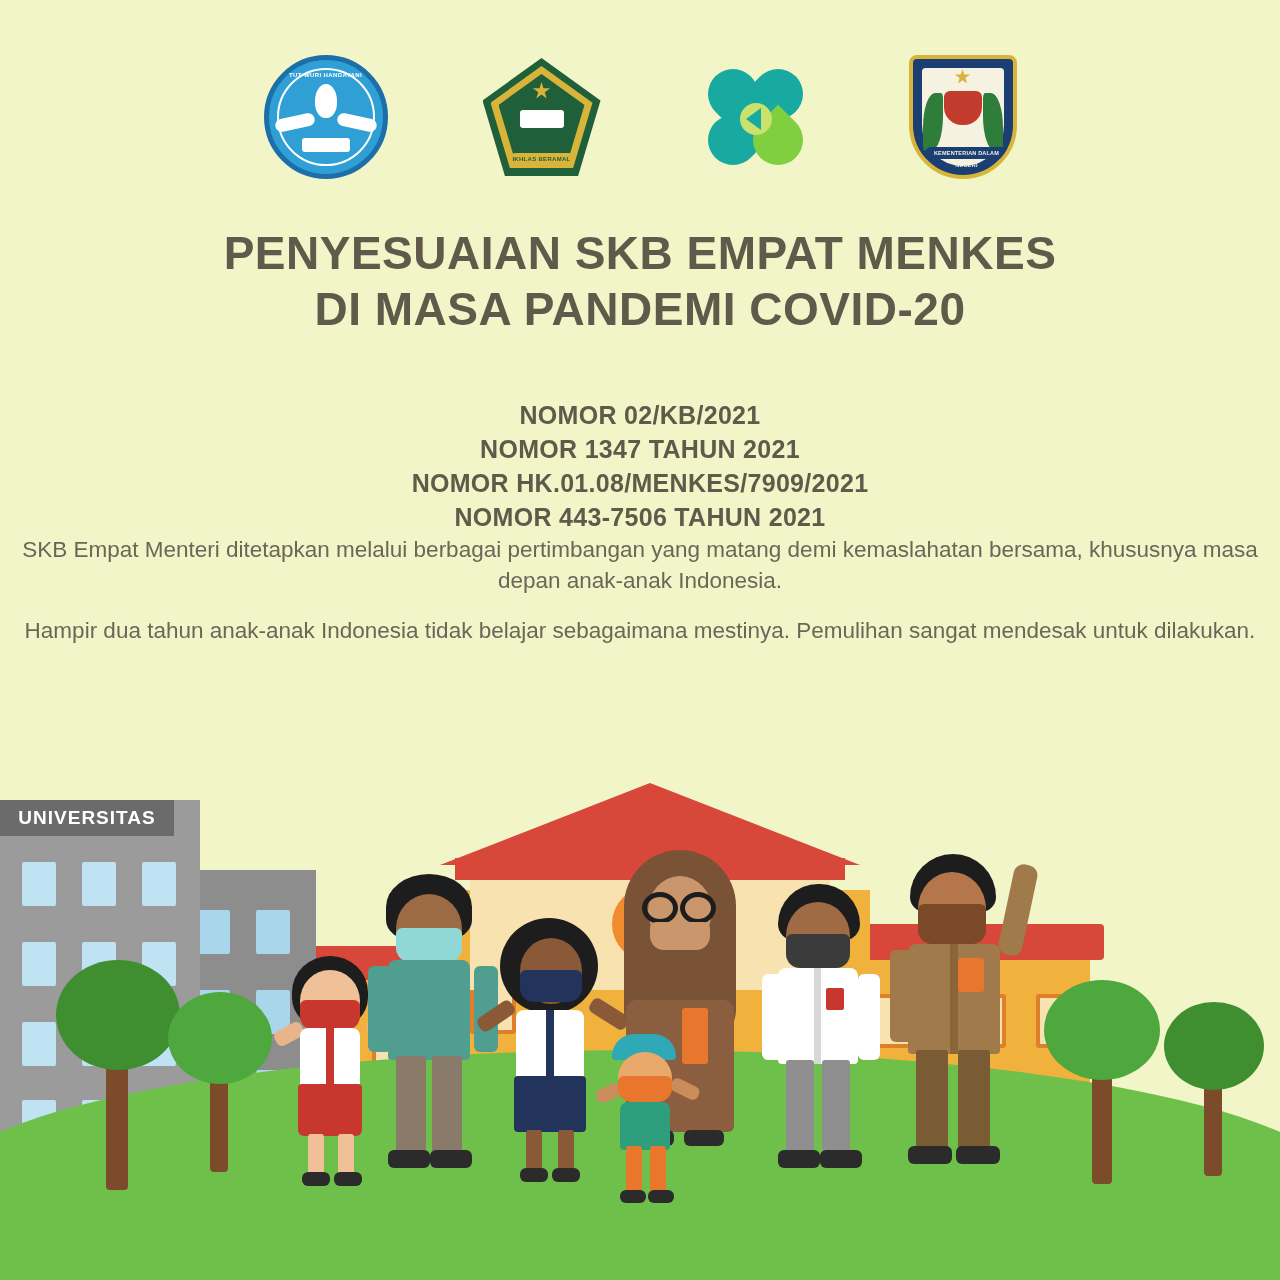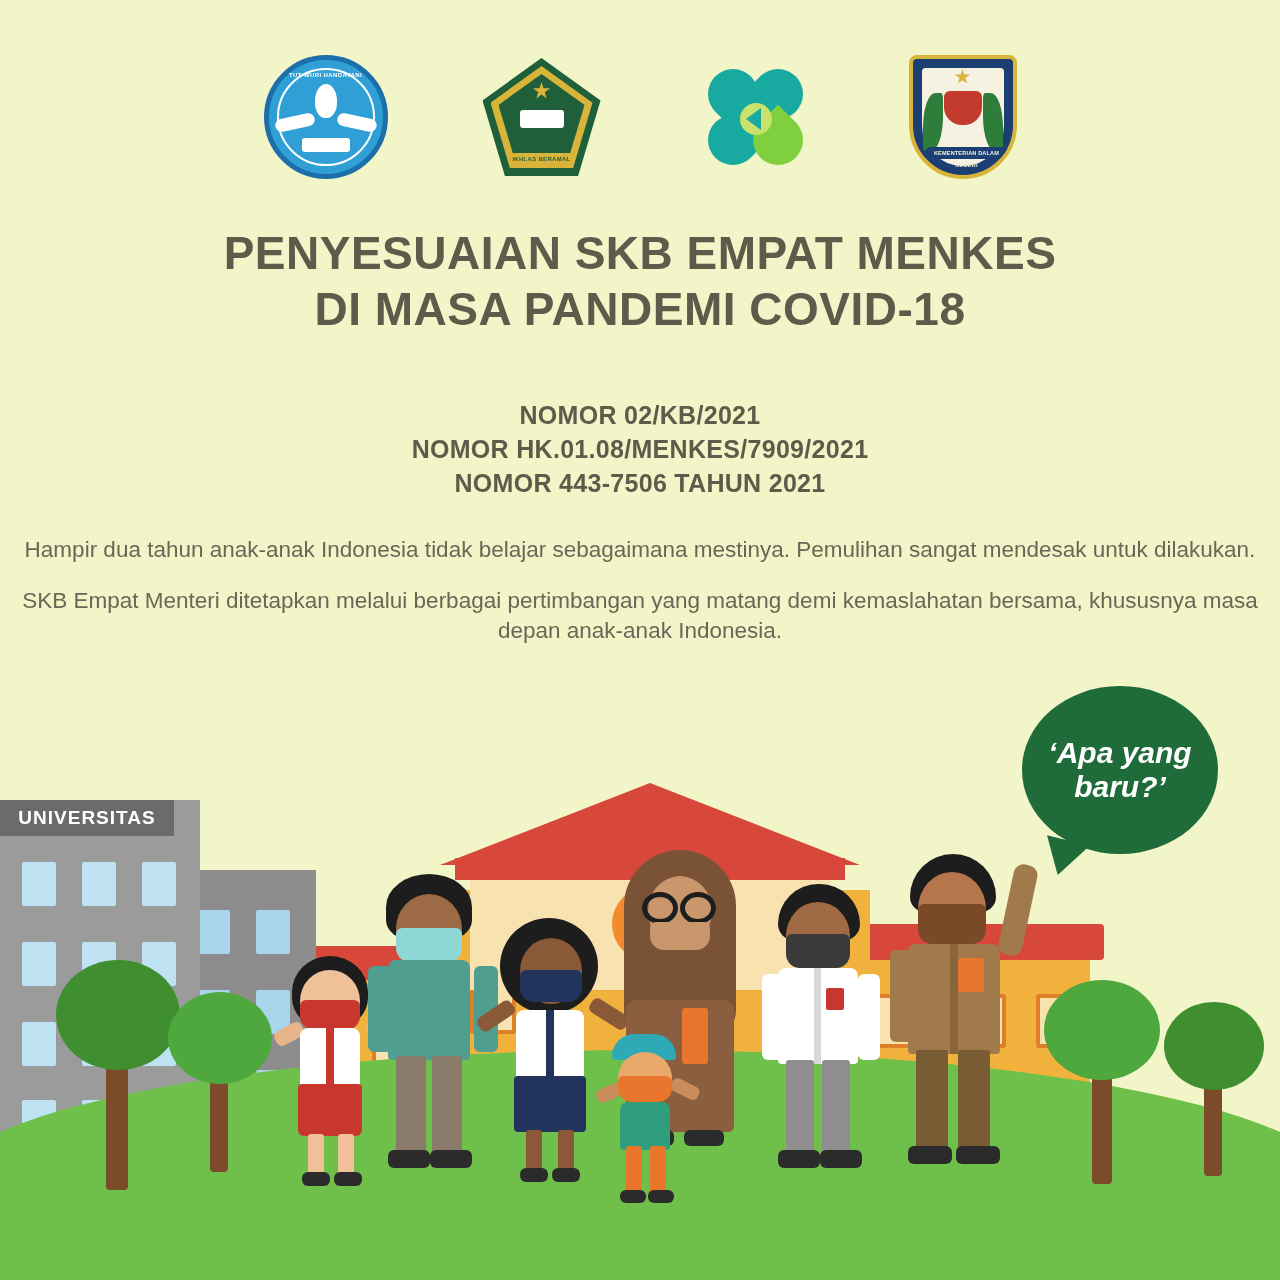--- a/index.html
+++ b/index.html
@@ -578,32 +578,33 @@
         <div class="star"></div>
         <div class="garuda"></div>
         <div class="ribbon">KEMENTERIAN DALAM NEGERI</div>
       </div>
     </div>
 
   </div>
 
   <div class="headline">
     <span class="ln">PENYESUAIAN SKB EMPAT MENKES</span>
-    <span class="ln">DI MASA PANDEMI COVID-18</span>
+    <span class="ln">DI MASA PANDEMI COVID-20</span>
   </div>
 
   <div class="numbers">
     <span class="ln">NOMOR 02/KB/2021</span>
+    <span class="ln">NOMOR 1347 TAHUN 2021</span>
     <span class="ln">NOMOR HK.01.08/MENKES/7909/2021</span>
     <span class="ln">NOMOR 443-7506 TAHUN 2021</span>
   </div>
 
   <div class="paragraphs">
+    <p>SKB Empat Menteri ditetapkan melalui berbagai pertimbangan yang matang demi kemaslahatan bersama, khususnya masa depan anak-anak Indonesia.</p>
     <p>Hampir dua tahun anak-anak Indonesia tidak belajar sebagaimana mestinya. Pemulihan sangat mendesak untuk dilakukan.</p>
-    <p>SKB Empat Menteri ditetapkan melalui berbagai pertimbangan yang matang demi kemaslahatan bersama, khususnya masa depan anak-anak Indonesia.</p>
   </div>
 
   <div class="scene">
 
     <div class="wing-left">
       <div class="swin" style="left:30px; top:42px;"></div>
       <div class="swin" style="left:110px; top:42px;"></div>
     </div>
     <div class="wing-left-roof"></div>
 
@@ -752,16 +753,15 @@
       <div style="position:absolute; left:74px; top:104px; width:26px; height:34px; background:#e8762d; border-radius:3px;"></div>
       <div class="arm" style="left:6px; top:96px; width:24px; height:92px; background:#a07a4a;"></div>
       <div class="leg" style="left:32px; top:196px; width:32px; height:102px; background:#7a5c34;"></div>
       <div class="leg" style="left:74px; top:196px; width:32px; height:102px; background:#7a5c34;"></div>
       <div class="shoe" style="left:24px; top:292px; width:44px; height:18px;"></div>
       <div class="shoe" style="left:72px; top:292px; width:44px; height:18px;"></div>
     </div>
 
   </div>
 
-  <div class="bubble">‘Apa yang baru?’</div>
 
 
 </div>
 
 </body></html>

